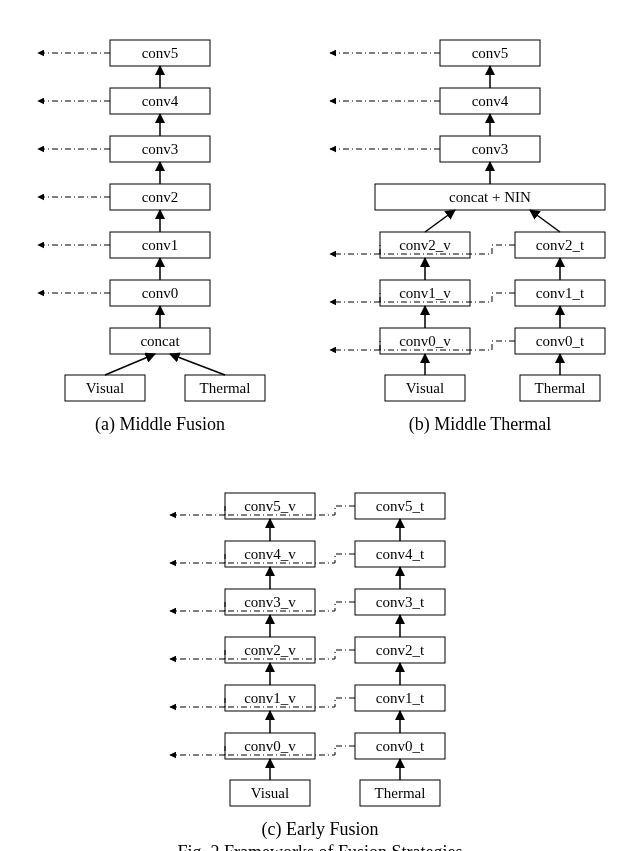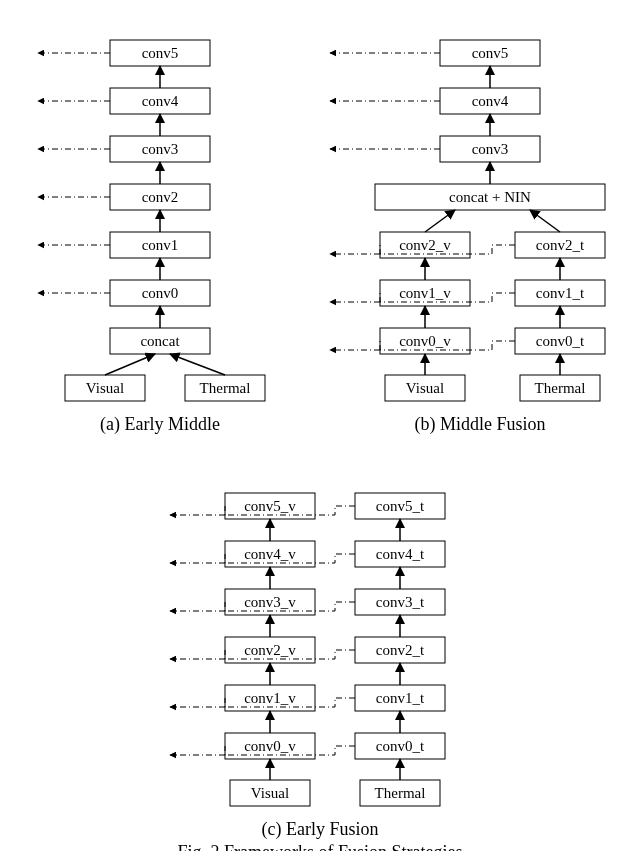--- a/index.html
+++ b/index.html
@@ -108,21 +108,21 @@
       <line x1="150" y1="126" x2="150" y2="104" stroke="#000" stroke-width="1.5" marker-end="url(#arrA)"></line>
       <line x1="150" y1="78" x2="150" y2="56" stroke="#000" stroke-width="1.5" marker-end="url(#arrA)"></line>
 
       <line x1="100" y1="283" x2="28" y2="283" stroke="#000" stroke-width="1" stroke-dasharray="6 3 1 3" marker-end="url(#arrA)"></line>
       <line x1="100" y1="235" x2="28" y2="235" stroke="#000" stroke-width="1" stroke-dasharray="6 3 1 3" marker-end="url(#arrA)"></line>
       <line x1="100" y1="187" x2="28" y2="187" stroke="#000" stroke-width="1" stroke-dasharray="6 3 1 3" marker-end="url(#arrA)"></line>
       <line x1="100" y1="139" x2="28" y2="139" stroke="#000" stroke-width="1" stroke-dasharray="6 3 1 3" marker-end="url(#arrA)"></line>
       <line x1="100" y1="91" x2="28" y2="91" stroke="#000" stroke-width="1" stroke-dasharray="6 3 1 3" marker-end="url(#arrA)"></line>
       <line x1="100" y1="43" x2="28" y2="43" stroke="#000" stroke-width="1" stroke-dasharray="6 3 1 3" marker-end="url(#arrA)"></line>
     </svg>
-    <div class="caption">(a) Early Middle</div>
+    <div class="caption">(a) Middle Fusion</div>
   </div>
 
   <div class="panel">
     <svg class="svg-wrap" width="320" height="400" viewBox="0 0 320 400">
       <defs>
         <marker id="arrB" viewBox="0 0 10 10" refX="9" refY="5" markerWidth="7" markerHeight="7" orient="auto-start-reverse">
           <path d="M0,0 L10,5 L0,10 z" fill="#000"></path>
         </marker>
       </defs>
 
@@ -200,21 +200,21 @@
       <polyline points="195,283 172,283 172,292 60,292 60,283" fill="none" stroke="#000" stroke-width="1" stroke-dasharray="6 3 1 3"></polyline>
       <line x1="60" y1="292" x2="10" y2="292" stroke="#000" stroke-width="1" stroke-dasharray="6 3 1 3" marker-end="url(#arrB)"></line>
 
       <polyline points="195,235 172,235 172,244 60,244 60,235" fill="none" stroke="#000" stroke-width="1" stroke-dasharray="6 3 1 3"></polyline>
       <line x1="60" y1="244" x2="10" y2="244" stroke="#000" stroke-width="1" stroke-dasharray="6 3 1 3" marker-end="url(#arrB)"></line>
 
       <line x1="120" y1="139" x2="10" y2="139" stroke="#000" stroke-width="1" stroke-dasharray="6 3 1 3" marker-end="url(#arrB)"></line>
       <line x1="120" y1="91" x2="10" y2="91" stroke="#000" stroke-width="1" stroke-dasharray="6 3 1 3" marker-end="url(#arrB)"></line>
       <line x1="120" y1="43" x2="10" y2="43" stroke="#000" stroke-width="1" stroke-dasharray="6 3 1 3" marker-end="url(#arrB)"></line>
     </svg>
-    <div class="caption">(b) Middle Fusion</div>
+    <div class="caption">(b) Middle Thermal</div>
   </div>
 </div>
 
 <div class="row" style="justify-content:center;">
   <div class="panel">
     <svg class="svg-wrap" width="340" height="380" viewBox="0 0 340 380">
       <defs>
         <marker id="arrC" viewBox="0 0 10 10" refX="9" refY="5" markerWidth="7" markerHeight="7" orient="auto-start-reverse">
           <path d="M0,0 L10,5 L0,10 z" fill="#000"></path>
         </marker>

